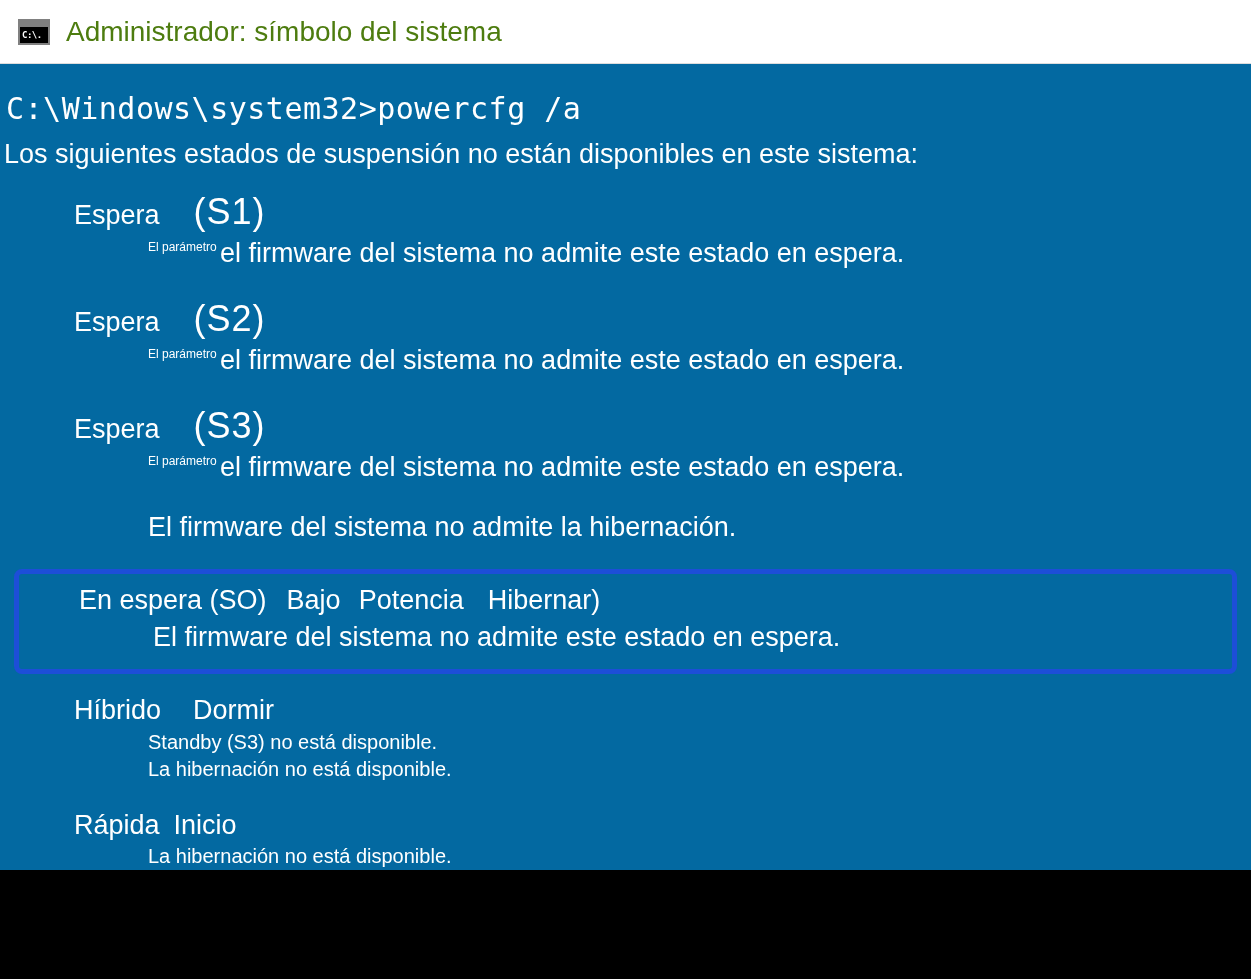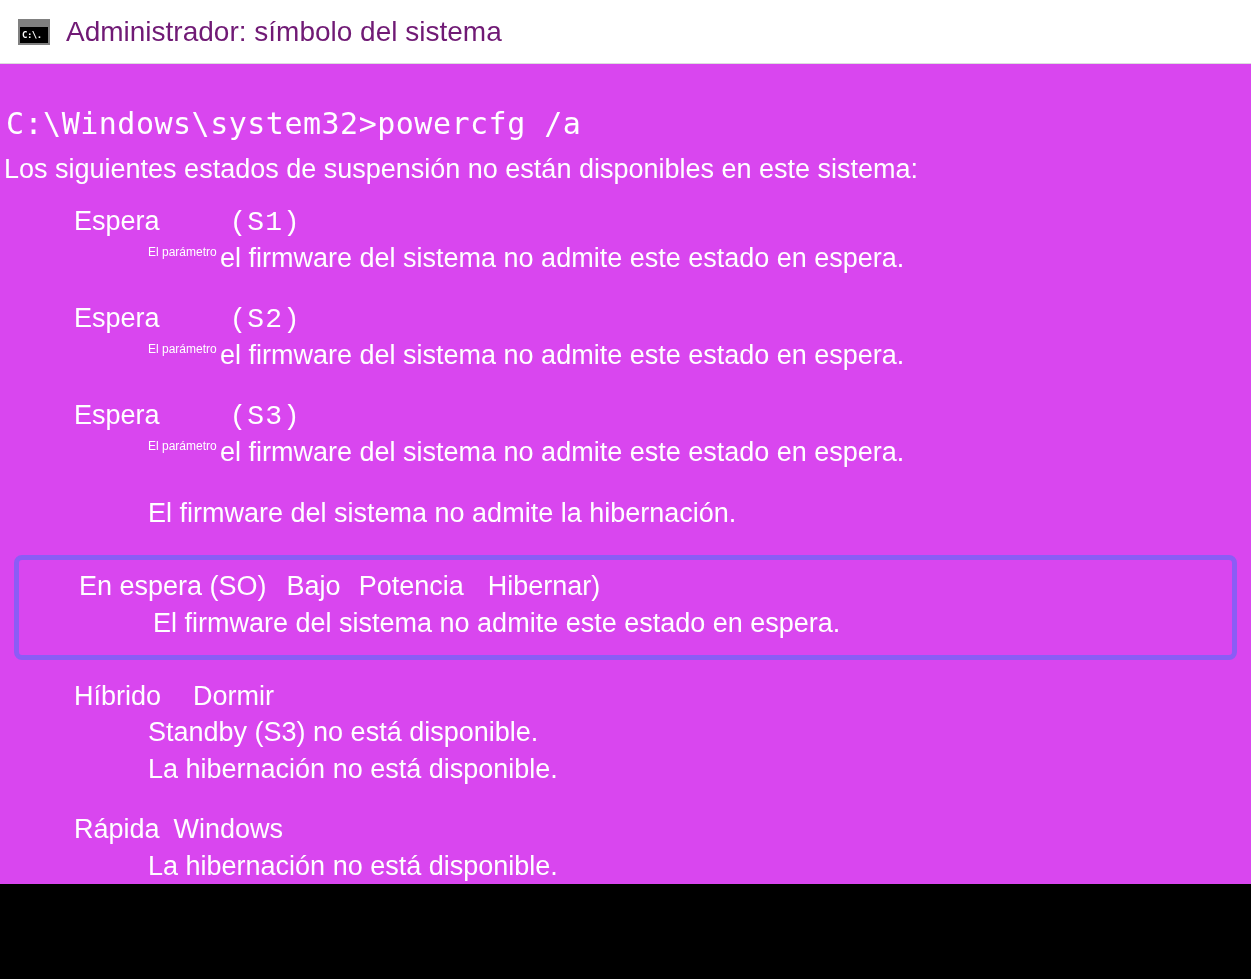--- a/index.html
+++ b/index.html
@@ -36,28 +36,28 @@
       padding-left: 2px;
     }
     .cmd-icon-text {
       color: #fff;
       font-size: 9px;
       font-family: 'Consolas', monospace;
       font-weight: bold;
       letter-spacing: -0.5px;
     }
     .title-text {
-      color: #701a75;
+      color: #4d7c0f;
       font-size: 28px;
       font-weight: 400;
     }
     .terminal {
-      background: #d946ef;
+      background: #0369a1;
       color: #fff;
-      padding-top: 40px;
+      padding-top: 25px;
       font-size: 27px;
       line-height: 1.35;
     }
     .prompt-line {
       font-family: 'Consolas', 'Lucida Console', monospace;
       padding-left: 6px;
       margin-bottom: 6px;
       font-size: 30px;
       letter-spacing: 0.5px;
     }
@@ -73,24 +73,24 @@
     .state-title {
       padding-left: 74px;
       font-size: 27px;
       display: flex;
       align-items: baseline;
     }
     .state-title-word {
       display: inline-block;
     }
     .state-code {
-      font-family: Liberation Mono, monospace;
-      font-size: 28px;
+      font-family: Liberation Sans, sans-serif;
+      font-size: 36px;
       letter-spacing: 1px;
-      margin-left: 70px;
+      margin-left: 34px;
     }
     .state-desc-wrap {
       padding-left: 148px;
       position: relative;
       font-size: 27px;
       margin-top: -2px;
     }
     .prefix-small {
       position: absolute;
       left: 148px;
@@ -99,39 +99,39 @@
       color: #fff;
     }
     .state-desc-text {
       margin-left: 72px;
     }
     .state-desc-noprefix {
       padding-left: 148px;
       font-size: 27px;
     }
     .highlight-box {
-      border: 5px solid #8b5cf6;
+      border: 5px solid #1d4ed8;
       border-radius: 8px;
       margin: 0 14px 18px 14px;
       padding: 8px 0 14px 0;
     }
     .highlight-box .state-title {
       padding-left: 60px;
     }
     .highlight-box .state-desc-noprefix {
       padding-left: 134px;
     }
     .so-title-gap1 { margin-left: 20px; }
     .so-title-gap2 { margin-left: 18px; }
     .so-title-gap3 { margin-left: 24px; }
     .hybrid-gap { margin-left: 32px; }
     .fast-gap { margin-left: 14px; }
     .multi-desc {
       padding-left: 148px;
-      font-size: 27px;
+      font-size: 20px;
     }
   </style>
 </head>
 <body>
 
 <div class="titlebar">
   <div class="cmd-icon">
     <span class="cmd-icon-text">C:\.</span>
   </div>
   <div class="title-text">Administrador: símbolo del sistema</div>
@@ -193,18 +193,18 @@
       <span class="state-title-word">Híbrido</span>
       <span class="state-title-word hybrid-gap">Dormir</span>
     </div>
     <div class="multi-desc">Standby (S3) no está disponible.</div>
     <div class="multi-desc">La hibernación no está disponible.</div>
   </div>
 
   <div class="state-block">
     <div class="state-title">
       <span class="state-title-word">Rápida</span>
-      <span class="state-title-word fast-gap">Windows</span>
+      <span class="state-title-word fast-gap">Inicio</span>
     </div>
     <div class="multi-desc">La hibernación no está disponible.</div>
   </div>
 
 </div>
 
 </body></html>

